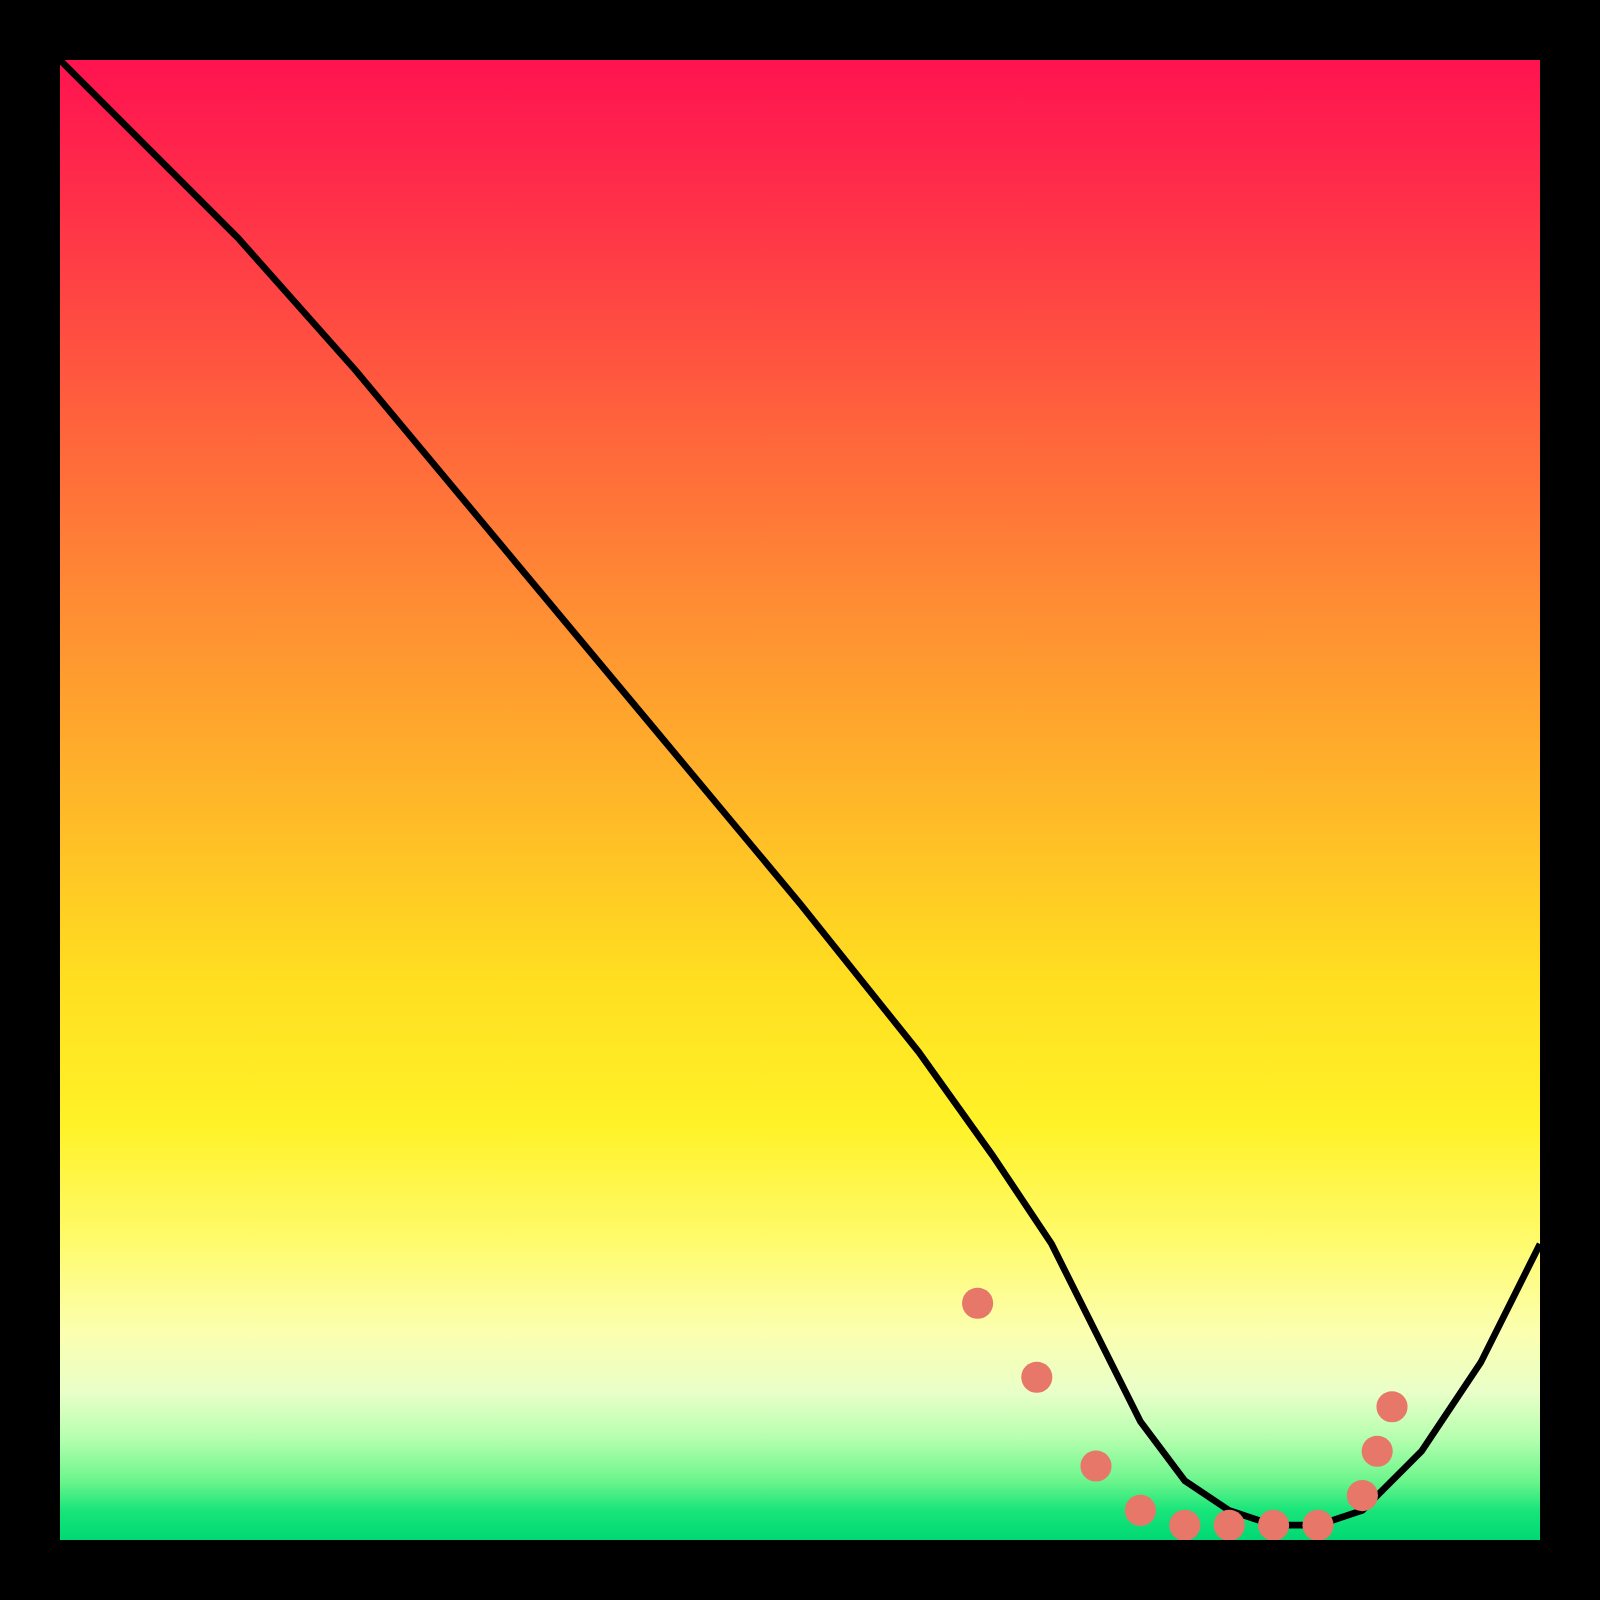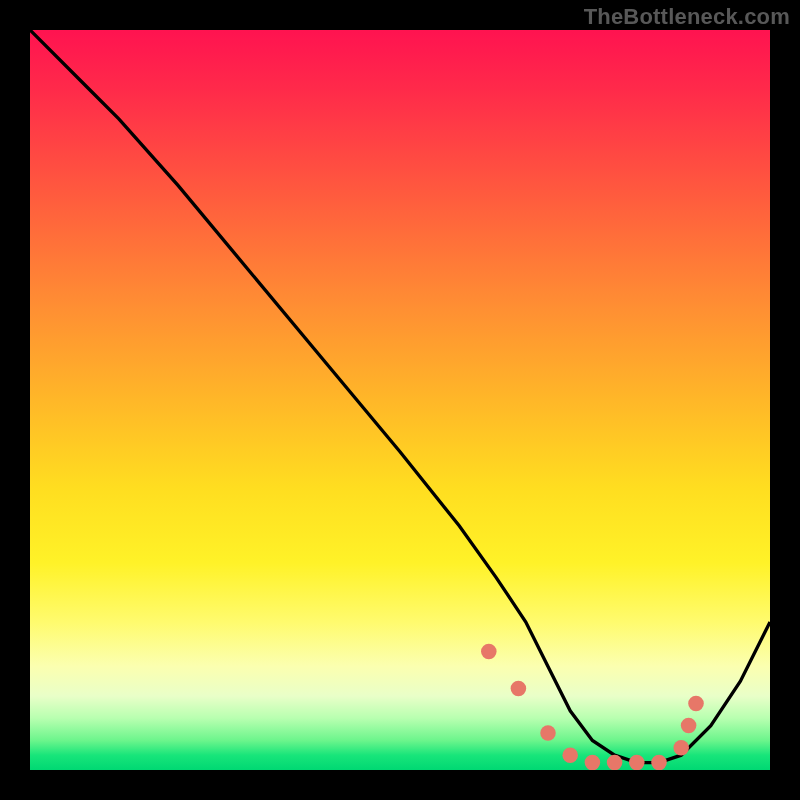--- a/index.html
+++ b/index.html
@@ -62,21 +62,20 @@
     inset: 0;
     width: 100%;
     height: 100%;
   }
 </style>
 </head>
 <body>
 
 <div class="frame">
 
-  <div class="watermark">TheBottleneck.com</div>
 
   <div class="plot">
     <div class="gradient"></div>
     <svg class="curve" viewBox="0 0 100 100" preserveAspectRatio="none">
       <polyline id="curve-path" fill="none" stroke="#000000" stroke-width="0.45" points="0,0 8,8 12,12 20,21 30,33 40,45 50,57 58,67 63,74 67,80 70,86 73,92 76,96 79,98 82,99 85,99 88,98 92,94 96,88 100,80"></polyline>
       <g id="marker-layer">
           <ellipse cx="62" cy="84" rx="1.05" ry="1.05" fill="#e77768"></ellipse>
           <ellipse cx="66" cy="89" rx="1.05" ry="1.05" fill="#e77768"></ellipse>
           <ellipse cx="70" cy="95" rx="1.05" ry="1.05" fill="#e77768"></ellipse>
           <ellipse cx="73" cy="98" rx="1.05" ry="1.05" fill="#e77768"></ellipse>

